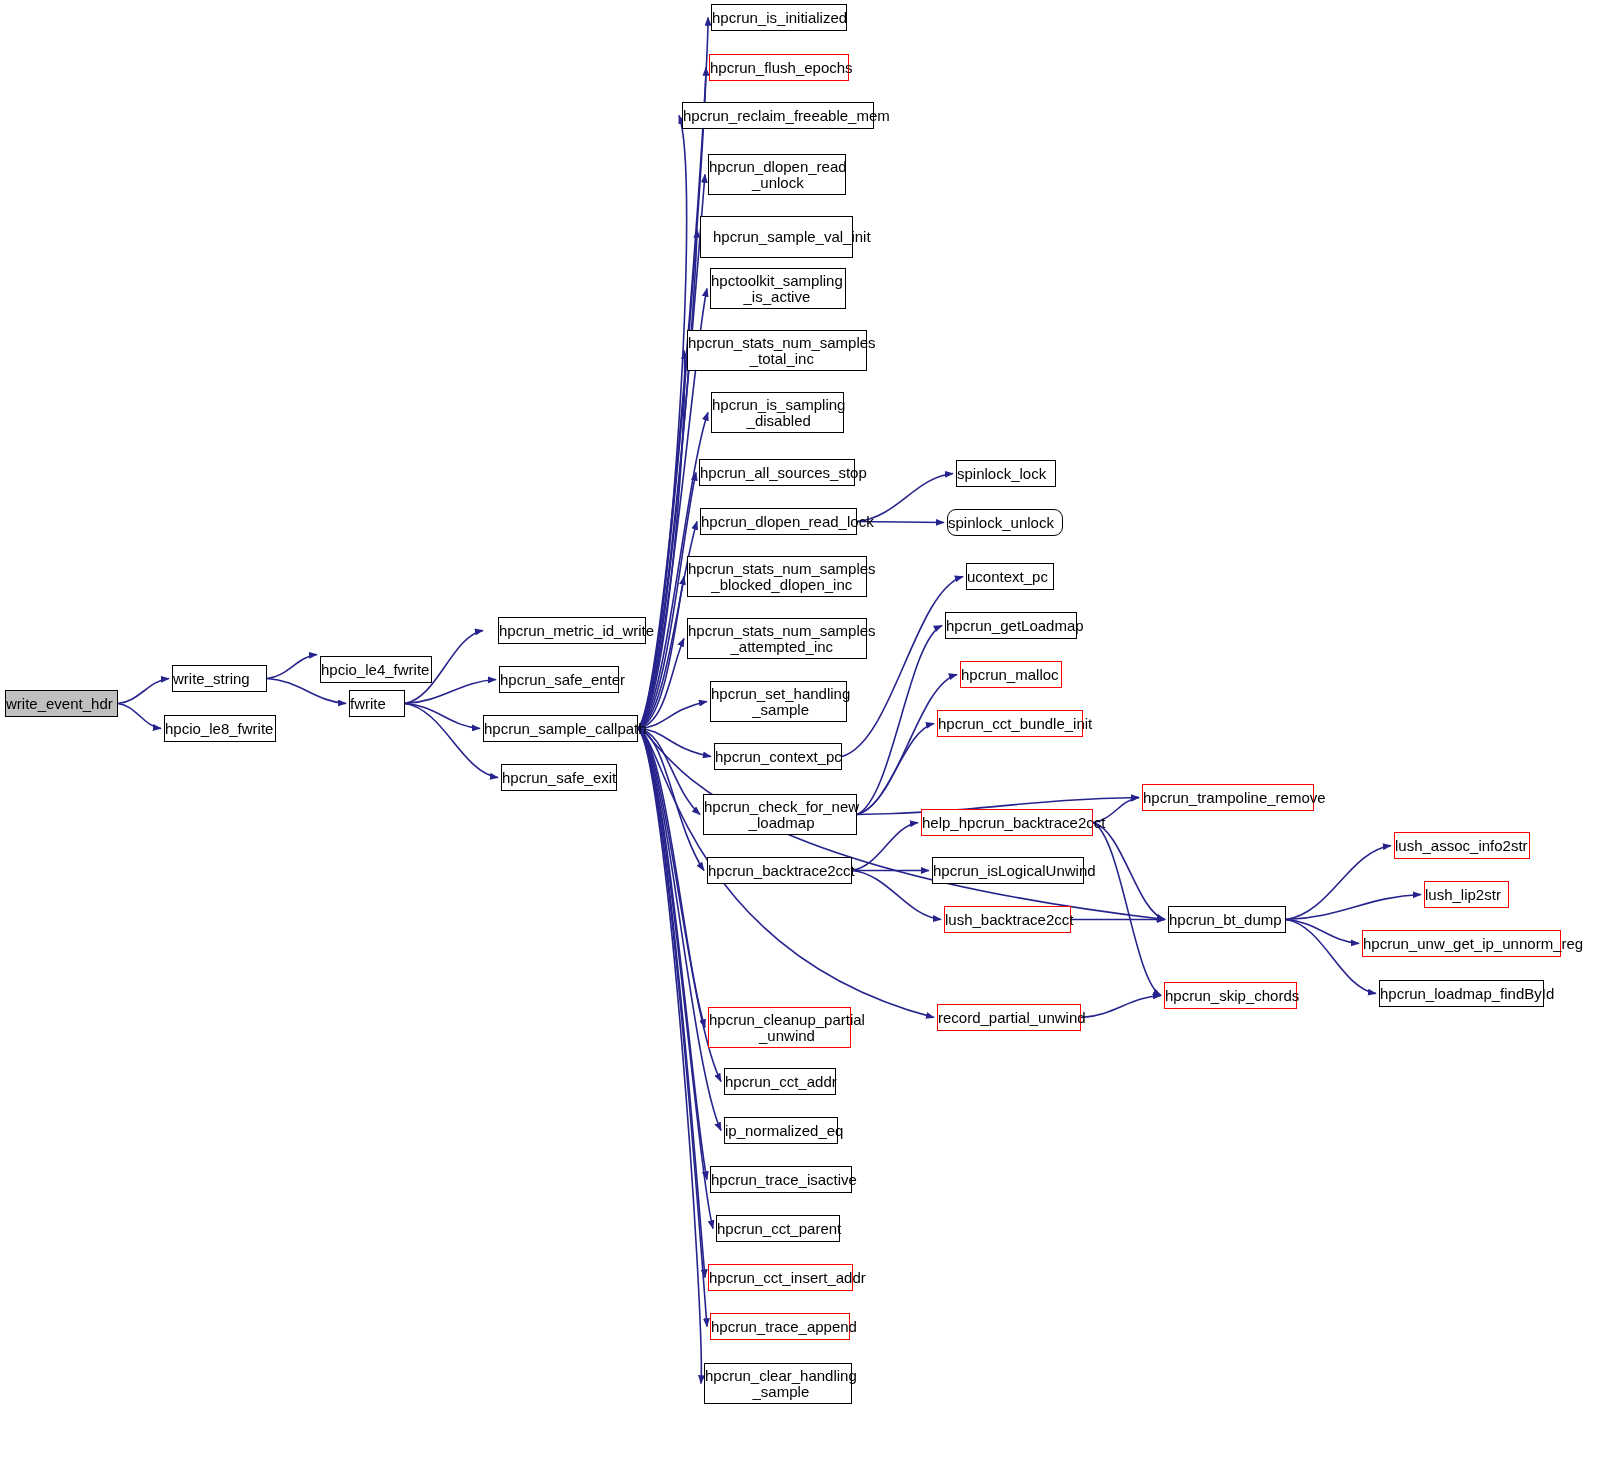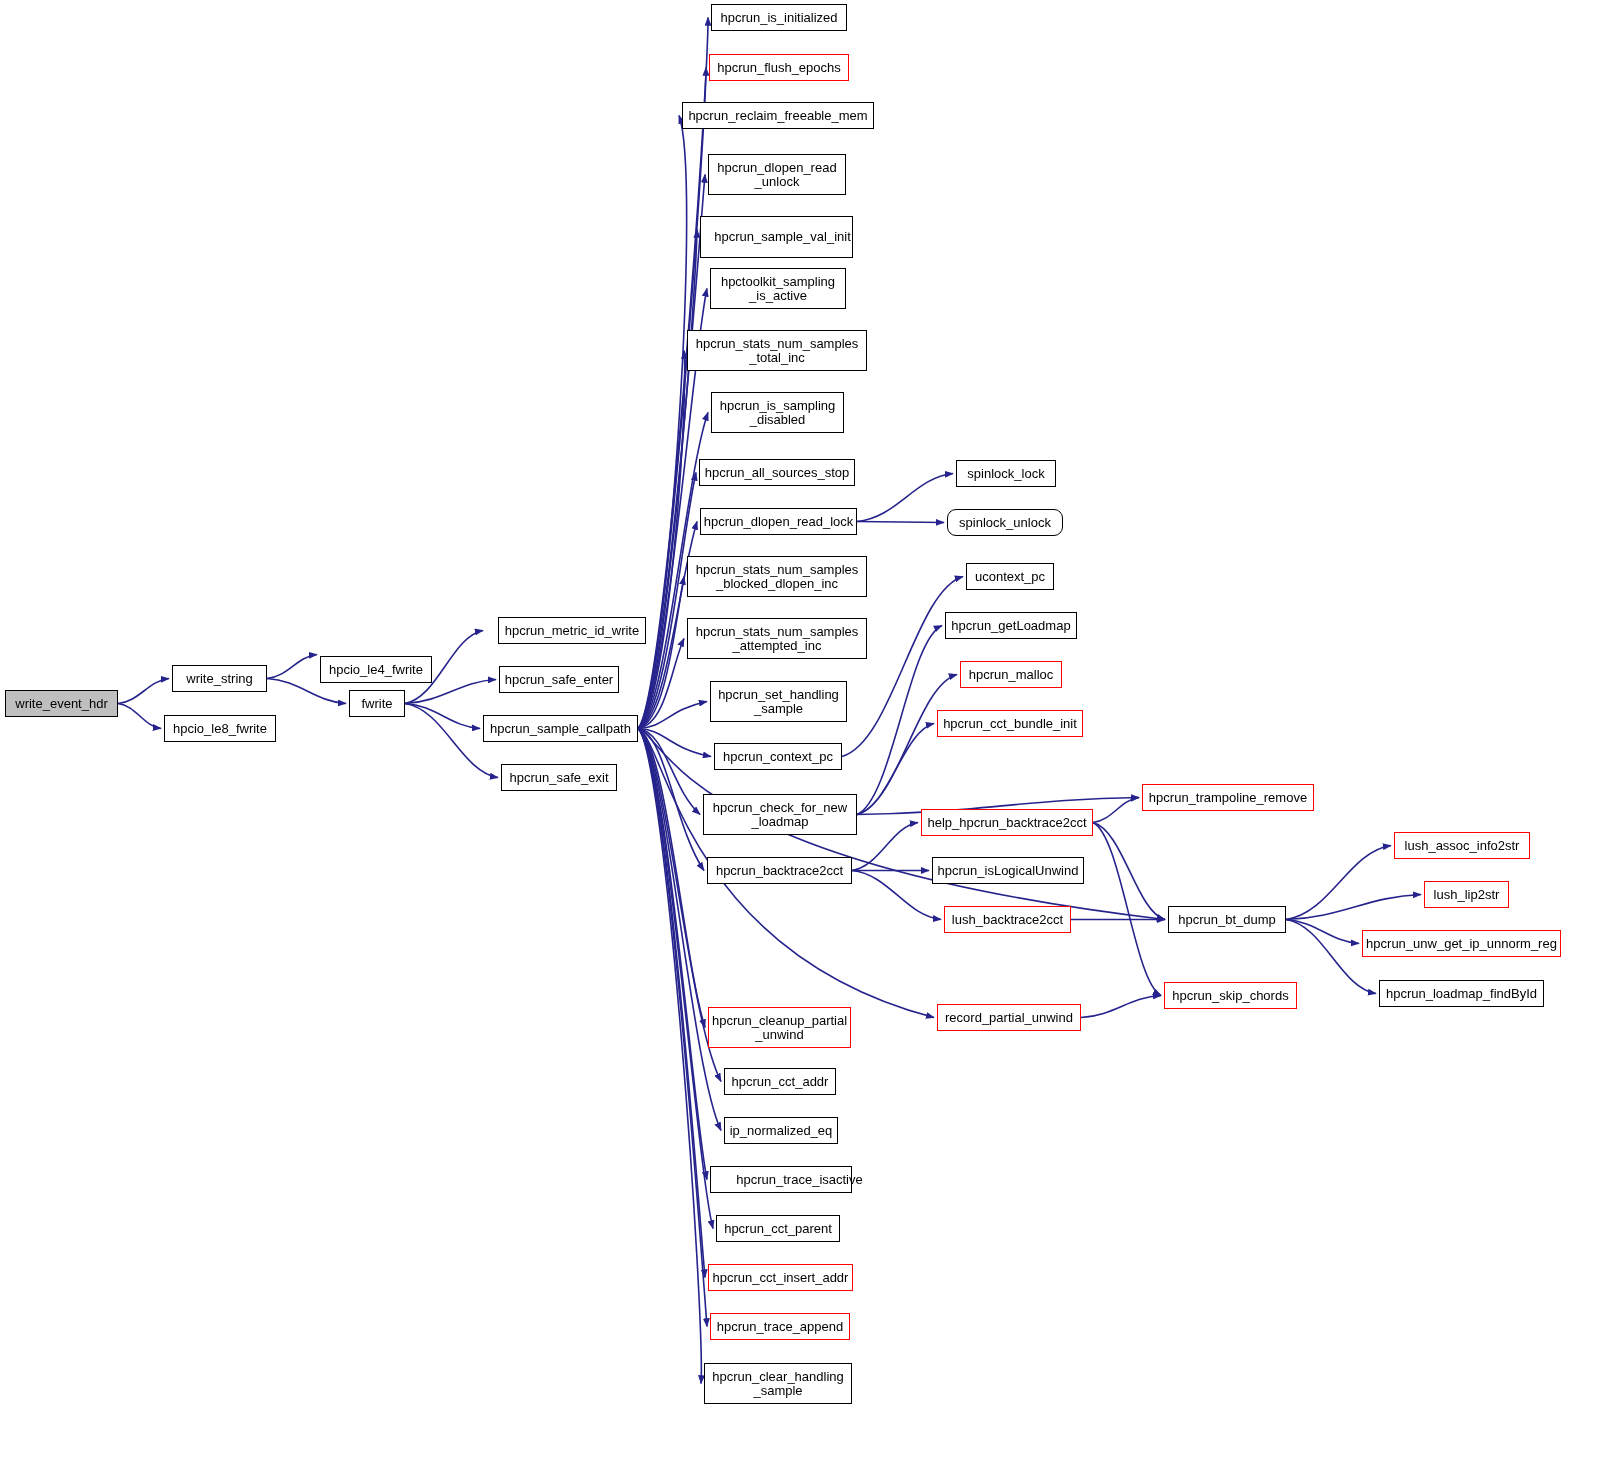--- a/index.html
+++ b/index.html
@@ -1,21 +1,21 @@
 <!DOCTYPE html>
 <html><head>
 <meta charset="utf-8">
 <style>
   html,body{margin:0;padding:0;background:#ffffff;}
   #canvas{position:relative;width:1624px;height:1458px;background:#ffffff;
           font-family:"Liberation Sans", sans-serif;overflow:hidden;}
   .node{position:absolute;box-sizing:border-box;background:#ffffff;
         border:1px solid #000000;display:flex;align-items:center;
-        justify-content:center;text-align:center;line-height:1.05;
-        font-size:13px;color:#000000;white-space:pre-line;}
+        text-align:center;line-height:1.05;
+        font-size:15px;color:#000000;white-space:pre-line;}
   .node.red{border-color:#ff0000;}
   .node.root{background:#bfbfbf;border-color:#000000;}
   .node span{display:block;pointer-events:none;}
   svg.edges{position:absolute;left:0;top:0;width:1624px;height:1458px;
             pointer-events:none;}
 </style>
 </head>
 <body>
 
 <div id="canvas">
@@ -112,21 +112,21 @@
       <div class="node" style="left: 710px; top: 681px; width: 137px; height: 41px;"><span>hpcrun_set_handling
 _sample</span></div>
       <div class="node" style="left: 714px; top: 743px; width: 128px; height: 27px;"><span>hpcrun_context_pc</span></div>
       <div class="node" style="left: 703px; top: 794px; width: 154px; height: 41px;"><span>hpcrun_check_for_new
 _loadmap</span></div>
       <div class="node" style="left: 707px; top: 857px; width: 145px; height: 27px;"><span>hpcrun_backtrace2cct</span></div>
       <div class="node red" style="left: 708px; top: 1007px; width: 143px; height: 41px;"><span>hpcrun_cleanup_partial
 _unwind</span></div>
       <div class="node" style="left: 724px; top: 1068px; width: 112px; height: 27px;"><span>hpcrun_cct_addr</span></div>
       <div class="node" style="left: 724px; top: 1117px; width: 114px; height: 27px;"><span>ip_normalized_eq</span></div>
-      <div class="node" style="left: 710px; top: 1166px; width: 142px; height: 27px; padding-left: 37px;"><span>hpcrun_trace_isactive</span></div>
+      <div class="node" style="left: 710px; top: 1166px; width: 142px; height: 27px;"><span>hpcrun_trace_isactive</span></div>
       <div class="node" style="left: 716px; top: 1215px; width: 124px; height: 27px;"><span>hpcrun_cct_parent</span></div>
       <div class="node red" style="left: 708px; top: 1264px; width: 145px; height: 27px;"><span>hpcrun_cct_insert_addr</span></div>
       <div class="node red" style="left: 710px; top: 1313px; width: 140px; height: 27px;"><span>hpcrun_trace_append</span></div>
       <div class="node" style="left: 704px; top: 1363px; width: 148px; height: 41px;"><span>hpcrun_clear_handling
 _sample</span></div>
       <div class="node" style="left: 956px; top: 460px; width: 100px; height: 27px;"><span>spinlock_lock</span></div>
       <div class="node" style="left: 947px; top: 509px; width: 116px; height: 27px; border-radius: 9px;"><span>spinlock_unlock</span></div>
       <div class="node" style="left: 966px; top: 563px; width: 88px; height: 27px;"><span>ucontext_pc</span></div>
       <div class="node" style="left: 945px; top: 612px; width: 132px; height: 27px;"><span>hpcrun_getLoadmap</span></div>
       <div class="node red" style="left: 960px; top: 661px; width: 102px; height: 27px;"><span>hpcrun_malloc</span></div>

